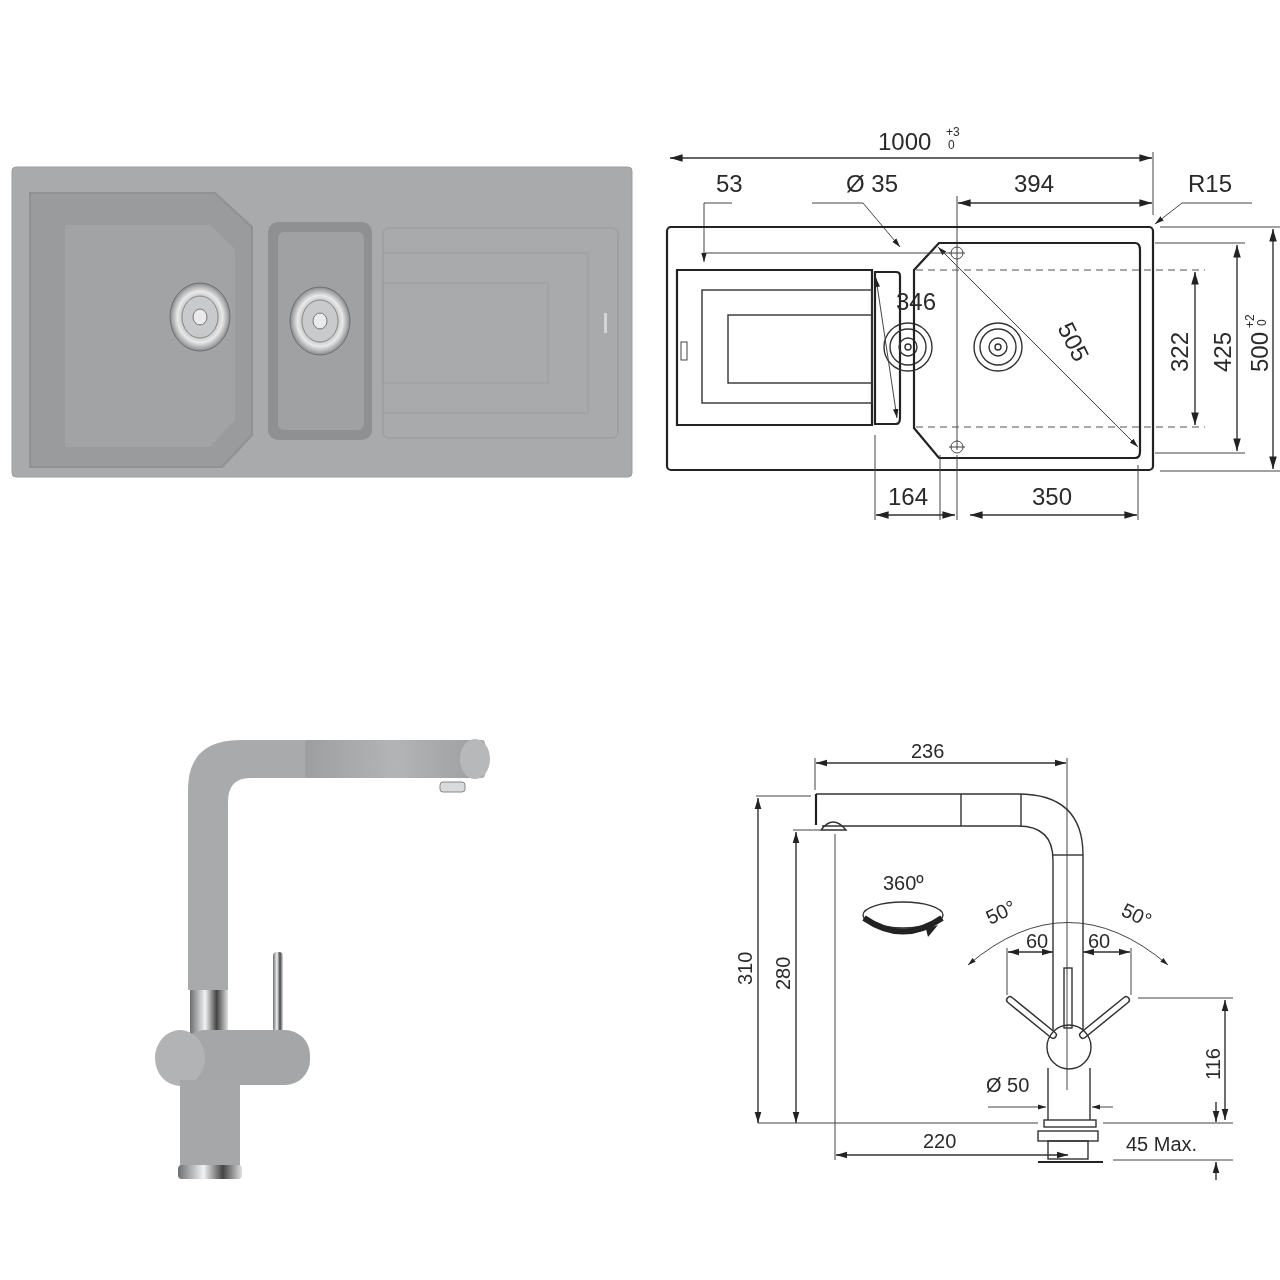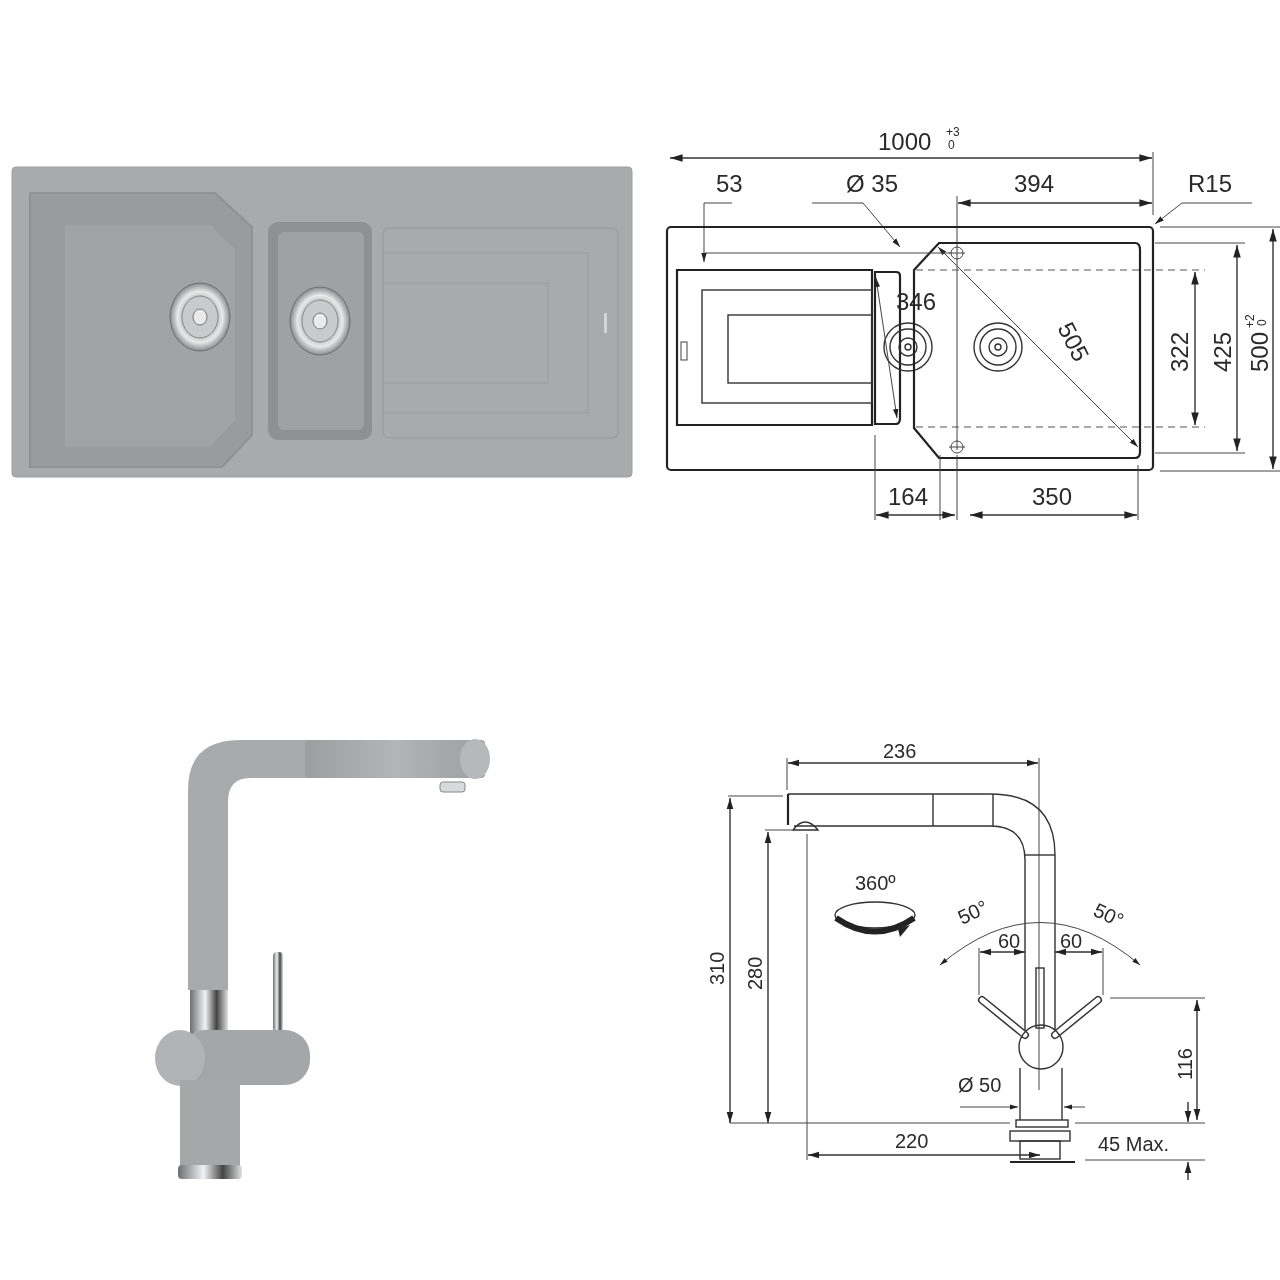--- a/index.html
+++ b/index.html
@@ -168,21 +168,21 @@
 
     <rect x="123" y="232" width="10" height="80" rx="4" fill="url(#chromeBand)"></rect>
 
     <rect x="30" y="310" width="130" height="55" rx="25" fill="#a5a6a8"></rect>
     <ellipse cx="30" cy="338" rx="25" ry="28" fill="#b2b3b5"></ellipse>
     <rect x="30" y="360" width="60" height="95" fill="#a6a7a9"></rect>
     <rect x="28" y="445" width="64" height="14" rx="4" fill="url(#chromeBand)"></rect>
   </svg>
 </div>
 
-<div class="panel" style="left:700px;top:730px;width:520px;height:450px;text-decoration:underline;">
+<div class="panel" style="left:728px;top:730px;width:520px;height:450px;text-decoration:underline;">
   <svg width="520" height="450" viewBox="0 0 520 450">
     <defs>
       <marker id="arr2" viewBox="0 0 10 10" refX="10" refY="5" markerWidth="8" markerHeight="8" orient="auto-start-reverse">
         <path d="M0 2 L10 5 L0 8 Z" fill="#222"></path>
       </marker>
     </defs>
 
     <text x="183" y="28" class="dim-sm">236</text>
     <line x1="88" y1="33" x2="338" y2="33" class="line" marker-start="url(#arr2)" marker-end="url(#arr2)"></line>
     <line x1="87" y1="28" x2="87" y2="60" class="thin"></line>

